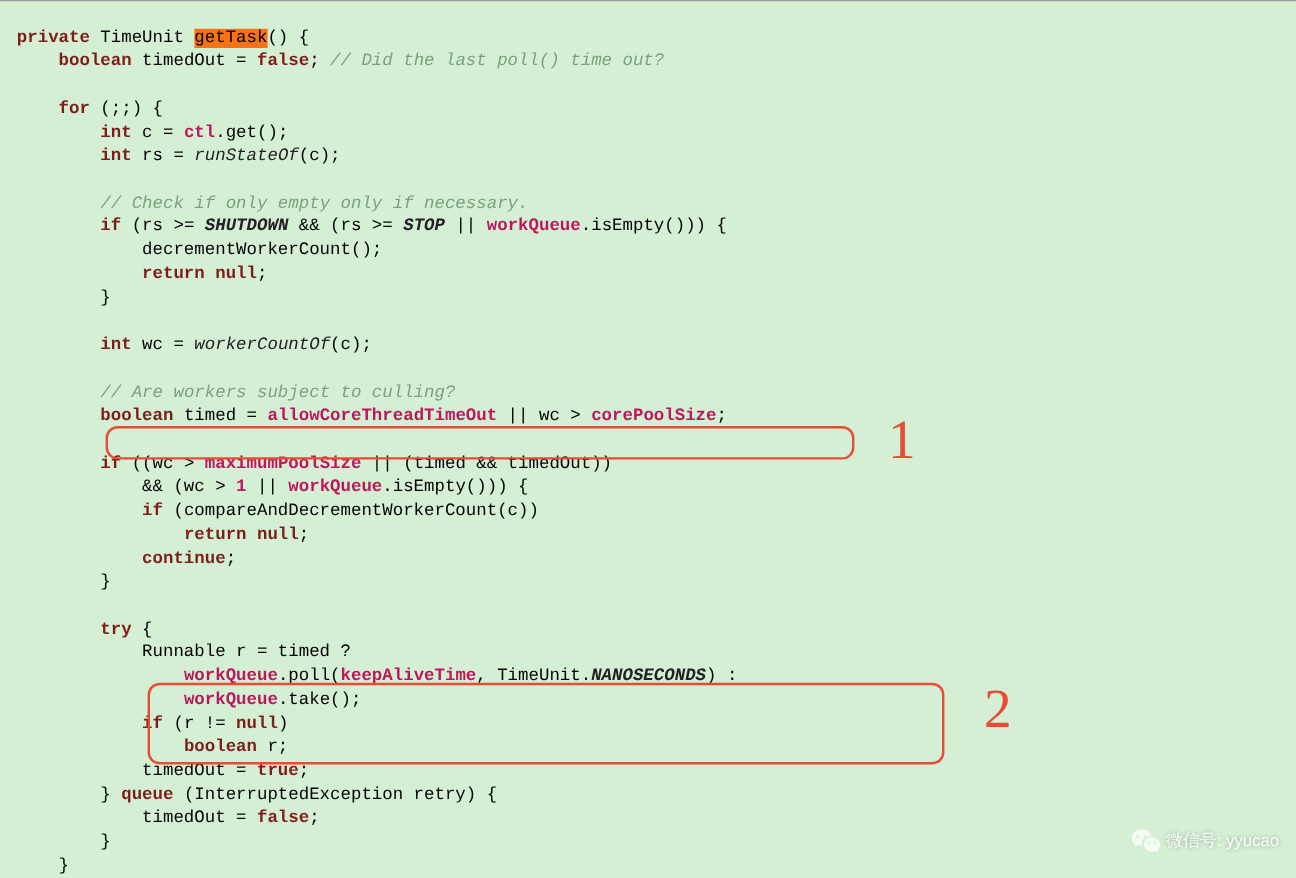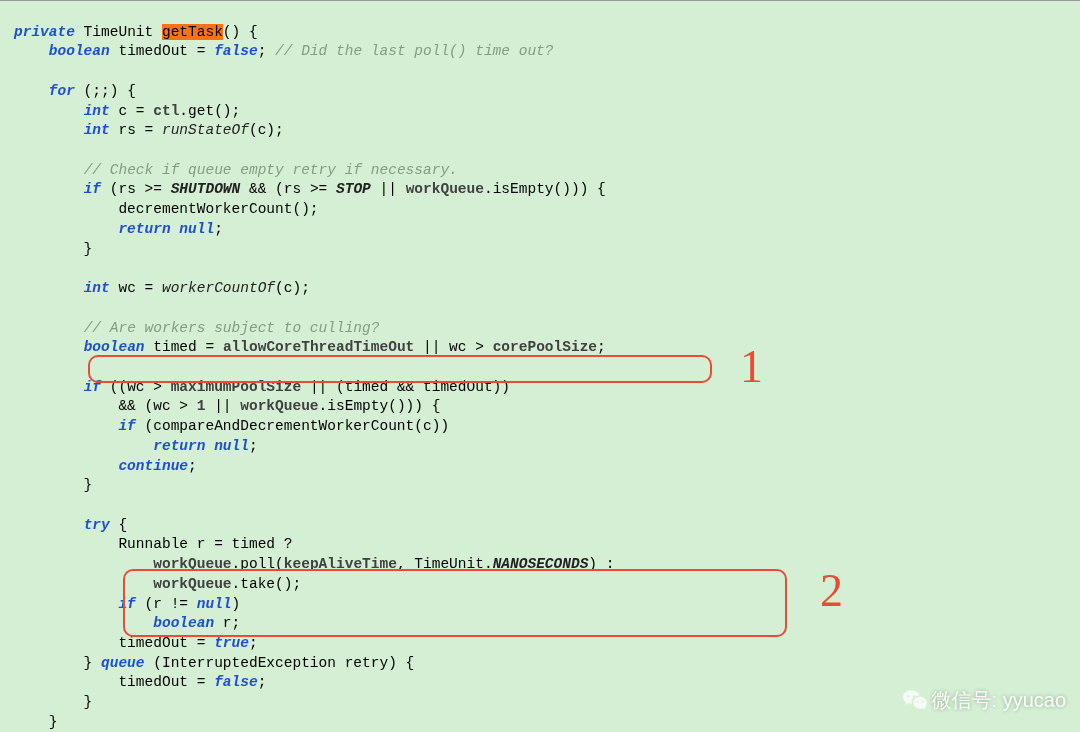--- a/index.html
+++ b/index.html
@@ -13,22 +13,22 @@
     overflow: hidden;
     position: relative;
     line-height: 1.36;
   }
   .code-container {
     padding: 2px 14px;
     white-space: pre;
     color: #000;
     border-top: 1px solid #999;
   }
-  .kw { color: #1d4ed8; font-weight: bold; font-style: italic; }
-  .bold { font-weight: bold; color:#404040; }
+  .kw { color: #7f1d1d; font-weight: bold; }
+  .bold { font-weight: bold; color:#be185d; }
   .comment { color: #7f9f7f; font-style: italic; text-align: center; }
   .const { font-weight: bold; font-style: italic; color:#222;margin-top:40px; }
   .call { font-style: italic; color:#222; }
   .hl-grey { background: #f97316; }
   
   .red-box {
     position: absolute;
     border: 2.4px solid #e94b35;
     border-radius: 10px;
     pointer-events: none;
@@ -47,41 +47,41 @@
   #anno1 { top: 336px; left: 740px; }
   #anno2 { top: 560px; left: 820px; }
 
   .watermark {
     position: absolute;
     right: 14px;
     bottom: 18px;
     color: #fff;
     opacity: 0.85;
     font-family: -apple-system, "Helvetica Neue", Arial, sans-serif;
-    font-size: 20px;
+    font-size: 14px;
     display: flex;
     align-items: center;
     gap: 4px;
     pointer-events: none;
     text-shadow: 0 0 4px rgba(0,0,0,0.4);
   }
   .watermark svg { width: 26px; height: 26px; fill: #fff; opacity:0.9; }
 </style>
 </head>
 <body>
 
 <div class="code-container">
 <span class="kw">private</span><span> TimeUnit </span><span class="hl-grey">getTask</span><span>() {</span>
 <span>    </span><span class="kw">boolean</span><span> timedOut = </span><span class="kw">false</span><span>; </span><span class="comment">// Did the last poll() time out?</span>
 <span></span>
 <span>    </span><span class="kw">for</span><span> (;;) {</span>
 <span>        </span><span class="kw">int</span><span> c = </span><span class="bold">ctl</span><span>.get();</span>
 <span>        </span><span class="kw">int</span><span> rs = </span><span class="call">runStateOf</span><span>(c);</span>
 <span></span>
-<span>        </span><span class="comment">// Check if queue empty retry if necessary.</span>
+<span>        </span><span class="comment">// Check if only empty only if necessary.</span>
 <span>        </span><span class="kw">if</span><span> (rs &gt;= </span><span class="const">SHUTDOWN</span><span> &amp;&amp; (rs &gt;= </span><span class="const">STOP</span><span> || </span><span class="bold">workQueue</span><span>.isEmpty())) {</span>
 <span>            decrementWorkerCount();</span>
 <span>            </span><span class="kw">return null</span><span>;</span>
 <span>        }</span>
 <span></span>
 <span>        </span><span class="kw">int</span><span> wc = </span><span class="call">workerCountOf</span><span>(c);</span>
 <span></span>
 <span>        </span><span class="comment">// Are workers subject to culling?</span>
 <span>        </span><span class="kw">boolean</span><span> timed = </span><span class="bold">allowCoreThreadTimeOut</span><span> || wc &gt; </span><span class="bold">corePoolSize</span><span>;</span>
 <span></span>

